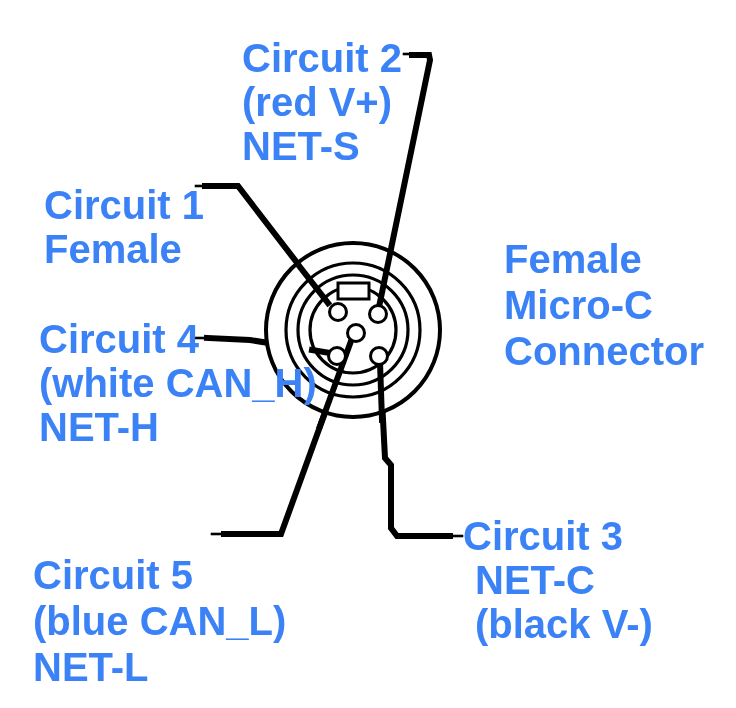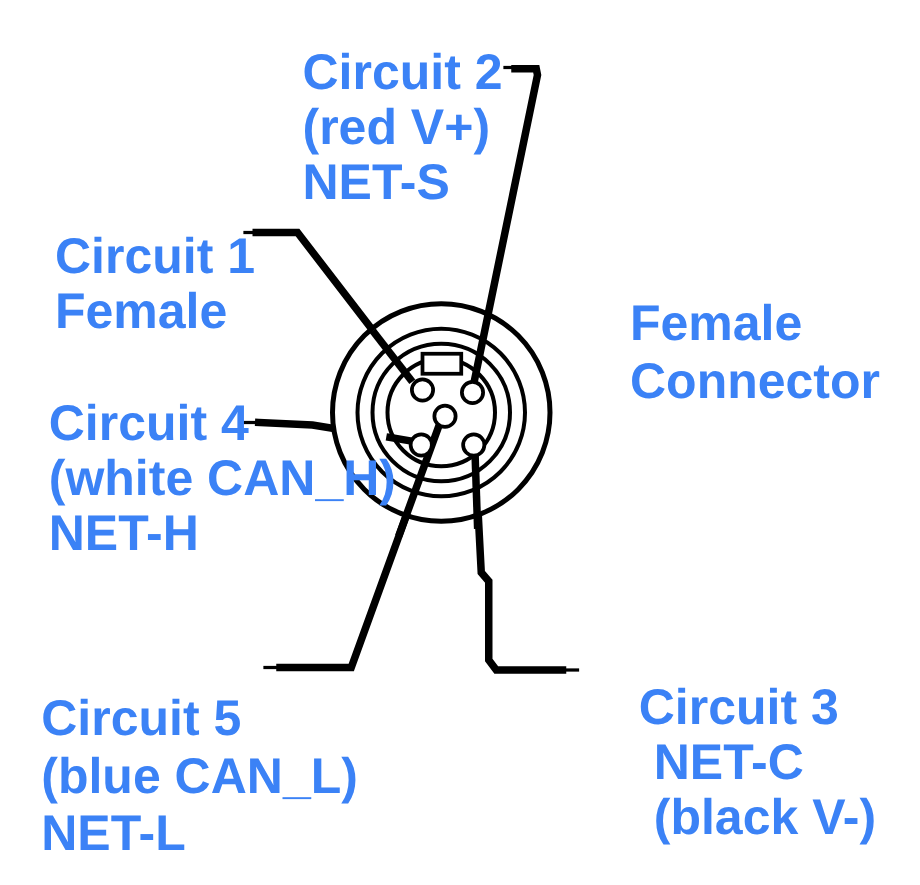--- a/index.html
+++ b/index.html
@@ -91,34 +91,35 @@
     <div>NET-S</div>
   </div>
 
   <div class="label" style="left:44px; top:183px;">
     <div>Circuit 1</div>
     <div>Female</div>
   </div>
 
   <div class="label lh46" style="left:504px; top:196px;">
     <div>Female</div>
+    <div>Micro-C</div>
     <div>Connector</div>
   </div>
 
   <div class="label" style="left:39px; top:317px;">
     <div>Circuit 4</div>
     <div>(white CAN_H)</div>
     <div>NET-H</div>
   </div>
 
   <div class="label lh46" style="left:33px; top:512px;">
     <div>Circuit 5</div>
     <div>(blue CAN_L)</div>
     <div>NET-L</div>
   </div>
 
-  <div class="label" style="left:463px; top:544px;margin-left:48px;">
+  <div class="label" style="left:463px; top:514px;">
     <div>Circuit 3</div>
     <div class="indent">NET-C</div>
     <div class="indent">(black V-)</div>
   </div>
 
 </div>
 
 </body></html>

